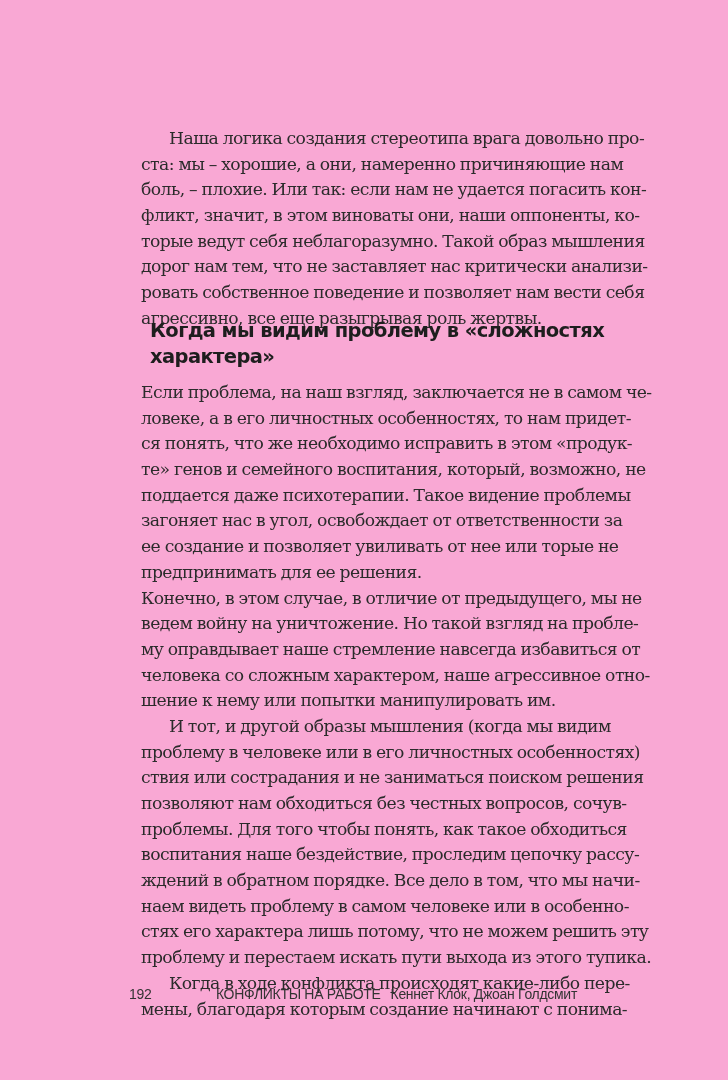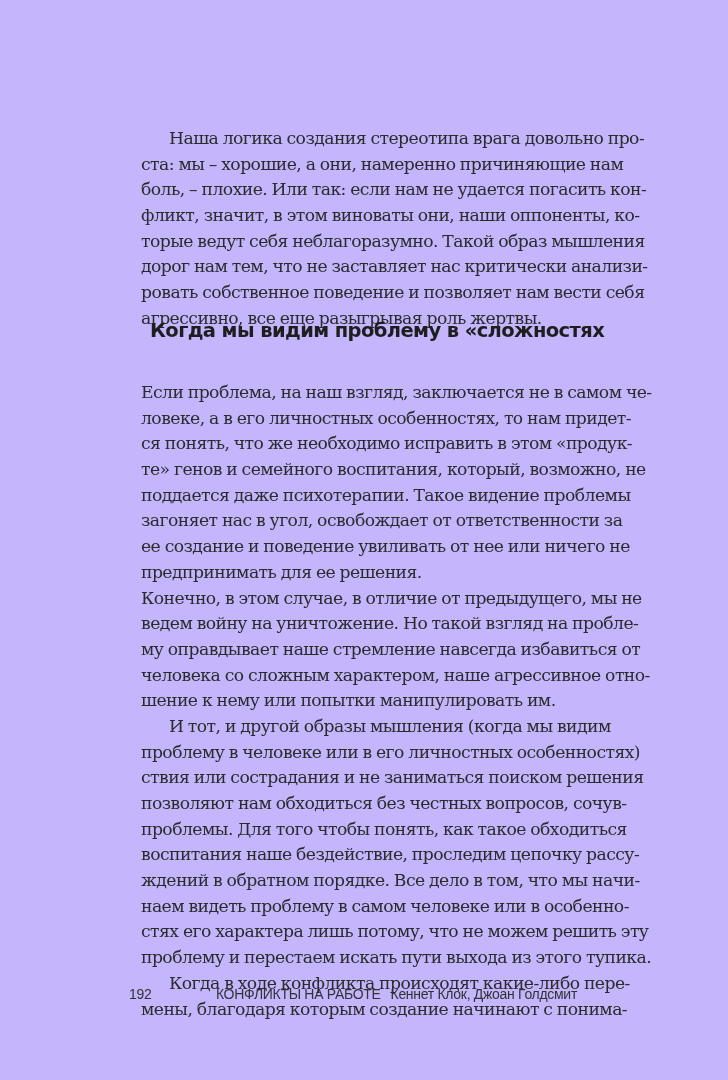--- a/index.html
+++ b/index.html
@@ -12,21 +12,21 @@
       height: 1080px;
       position: relative;
       overflow: hidden;
     }
     .page {
       position: absolute;
       left: 0;
       top: 0;
       width: 728px;
       height: 1080px;
-      background: #c4b5fd;
+      background: #f9a8d4;
     }
     .column {
       position: absolute;
       left: 141px;
       width: 448px;
       color: #2b2b2b;
       font-family: "DejaVu Serif", "Liberation Serif", serif;
       font-size: 17.2px;
       line-height: 25.7px;
     }
@@ -99,31 +99,32 @@
       <span class="line">фликт, значит, в этом виноваты они, наши оппоненты, ко-</span>
       <span class="line">торые ведут себя неблагоразумно. Такой образ мышления</span>
       <span class="line">дорог нам тем, что не заставляет нас критически анализи-</span>
       <span class="line">ровать собственное поведение и позволяет нам вести себя</span>
       <span class="line last">агрессивно, все еще разыгрывая роль жертвы.</span>
     </div>
   </div>
 
   <div id="heading">
     <span class="hline">Когда мы видим проблему в «сложностях</span>
+    <span class="hline">характера»</span>
   </div>
 
   <div class="column" id="block-2">
     <div>
       <span class="line">Если проблема, на наш взгляд, заключается не в самом че-</span>
       <span class="line">ловеке, а в его личностных особенностях, то нам придет-</span>
       <span class="line">ся понять, что же необходимо исправить в этом «продук-</span>
       <span class="line">те» генов и семейного воспитания, который, возможно, не</span>
       <span class="line">поддается даже психотерапии. Такое видение проблемы</span>
       <span class="line">загоняет нас в угол, освобождает от ответственности за</span>
-      <span class="line">ее создание и поведение увиливать от нее или ничего не</span>
+      <span class="line">ее создание и позволяет увиливать от нее или торые не</span>
       <span class="line last">предпринимать для ее решения.</span>
     </div>
     <div>
       <span class="line">Конечно, в этом случае, в отличие от предыдущего, мы не</span>
       <span class="line">ведем войну на уничтожение. Но такой взгляд на пробле-</span>
       <span class="line">му оправдывает наше стремление навсегда избавиться от</span>
       <span class="line">человека со сложным характером, наше агрессивное отно-</span>
       <span class="line last">шение к нему или попытки манипулировать им.</span>
     </div>
     <div>

